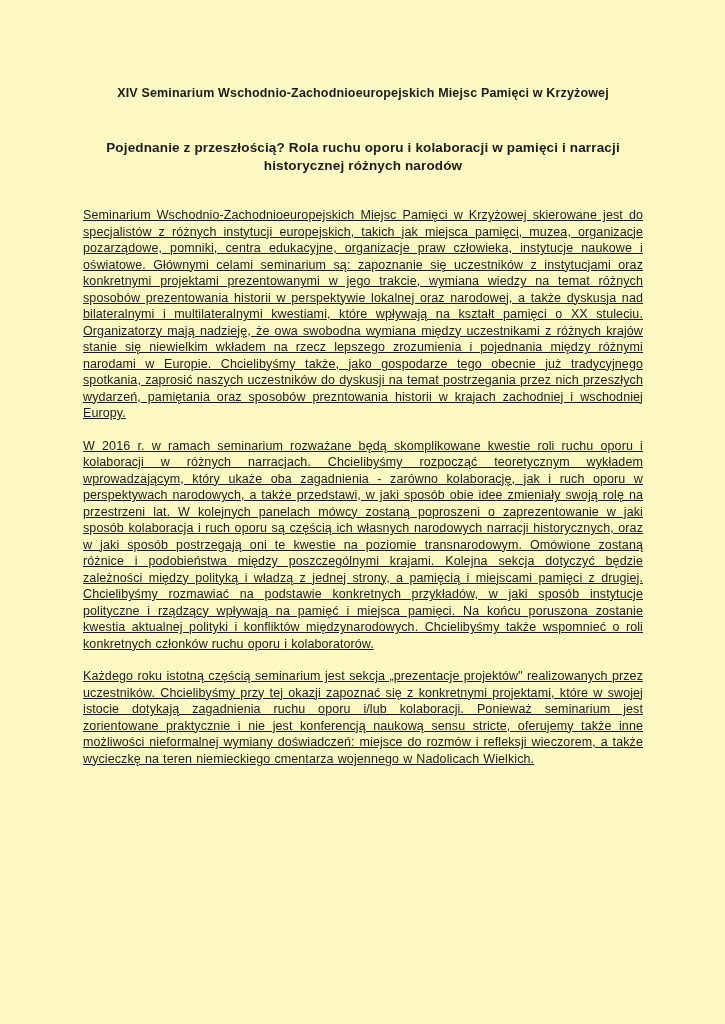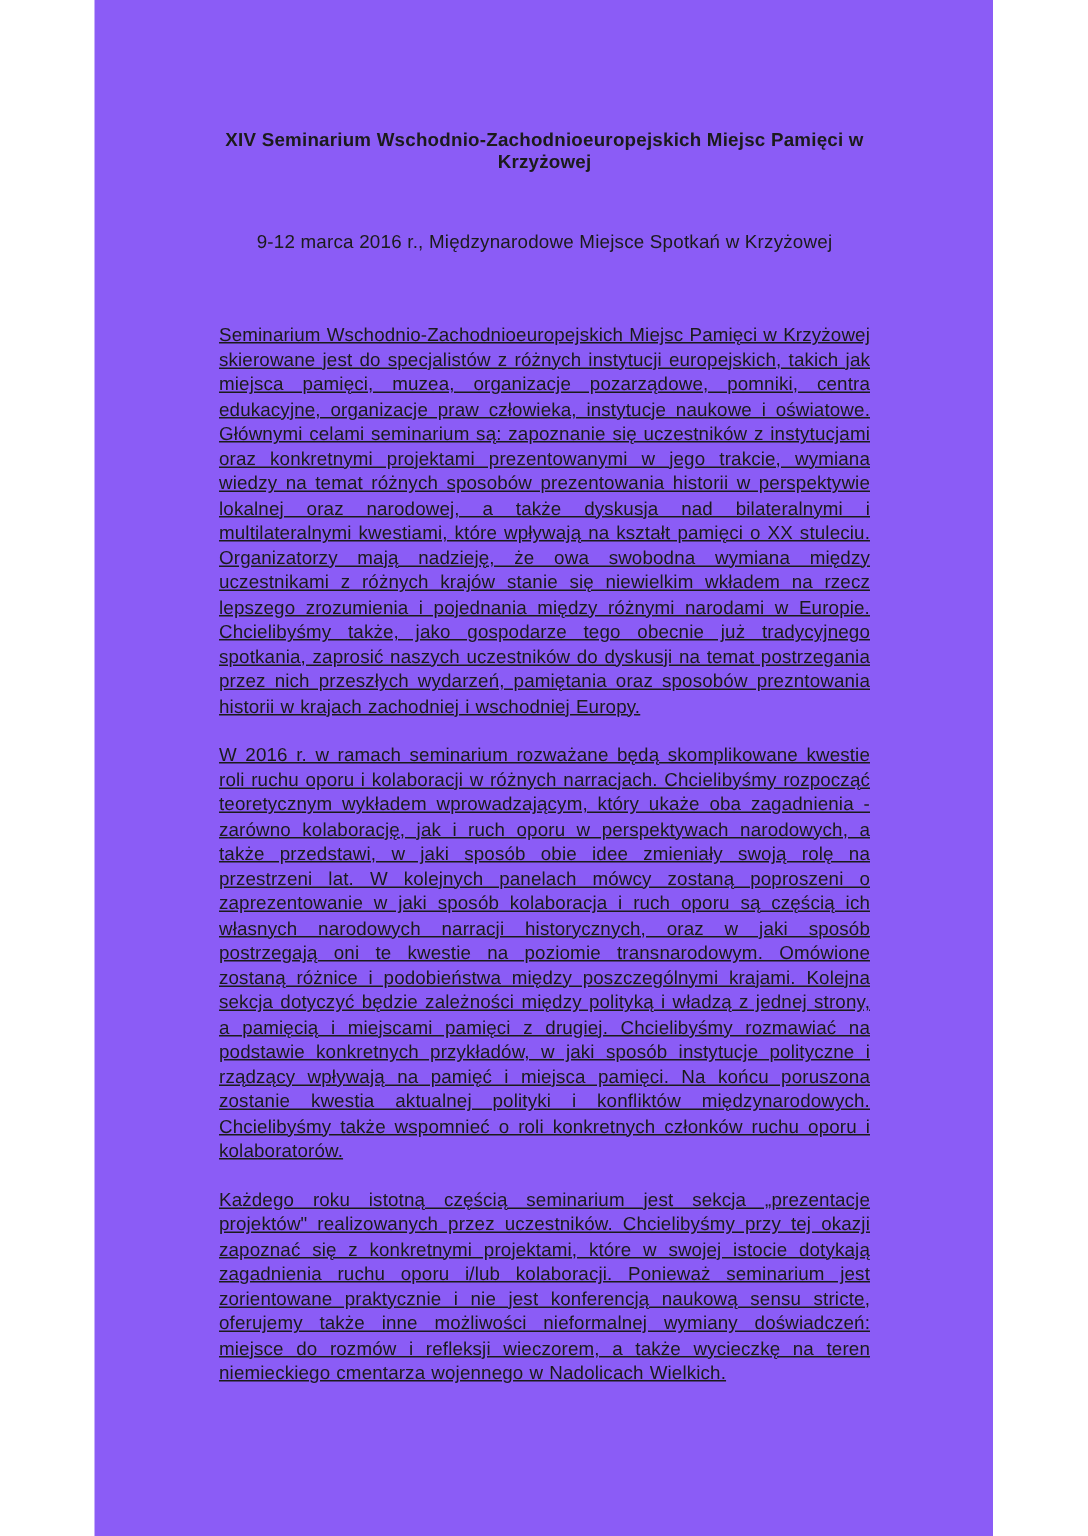--- a/index.html
+++ b/index.html
@@ -2,24 +2,24 @@
 <html lang="pl"><head>
 <meta charset="utf-8">
 <style>
   html, body {
     margin: 0;
     padding: 0;
     background: #ffffff;
   }
   .page {
     position: relative;
-    width: 599px;
+    width: 725px;
     height: 1024px;
     margin: 0 auto;
-    background: #8b5cf6;
+    background: #fef9c3;
     overflow: hidden;
     font-family: "Liberation Sans", "DejaVu Sans", sans-serif;
     color: #1b1b1b;
     box-sizing: border-box;
     padding: 86px 82px 0 83px;
   }
   .doc-header {
     text-align: center;
     font-weight: bold;
     font-size: 12.5px;
@@ -53,21 +53,21 @@
     hyphens: none;
     text-decoration: underline;
   }
 </style>
 </head>
 <body>
 
 <div class="page">
   <div class="doc-header">XIV Seminarium Wschodnio-Zachodnioeuropejskich Miejsc Pamięci w Krzyżowej</div>
 
+  <div class="doc-title">Pojednanie z przeszłością? Rola ruchu oporu i kolaboracji w pamięci i narracji historycznej różnych narodów</div>
 
-  <div class="doc-date">9-12 marca 2016 r., Międzynarodowe Miejsce Spotkań w Krzyżowej</div>
 
   <p class="doc-paragraph">Seminarium Wschodnio-Zachodnioeuropejskich Miejsc Pamięci w Krzyżowej skierowane jest do specjalistów z różnych instytucji europejskich, takich jak miejsca pamięci, muzea, organizacje pozarządowe, pomniki, centra edukacyjne, organizacje praw człowieka, instytucje naukowe i oświatowe. Głównymi celami seminarium są: zapoznanie się uczestników z instytucjami oraz konkretnymi projektami prezentowanymi w jego trakcie, wymiana wiedzy na temat różnych sposobów prezentowania historii w perspektywie lokalnej oraz narodowej, a także dyskusja nad bilateralnymi i multilateralnymi kwestiami, które wpływają na kształt pamięci o XX stuleciu. Organizatorzy mają nadzieję, że owa swobodna wymiana między uczestnikami z różnych krajów stanie się niewielkim wkładem na rzecz lepszego zrozumienia i pojednania między różnymi narodami w Europie. Chcielibyśmy także, jako gospodarze tego obecnie już tradycyjnego spotkania, zaprosić naszych uczestników do dyskusji na temat postrzegania przez nich przeszłych wydarzeń, pamiętania oraz sposobów prezntowania historii w krajach zachodniej i wschodniej Europy.</p>
 
   <p class="doc-paragraph">W 2016 r. w ramach seminarium rozważane będą skomplikowane kwestie roli ruchu oporu i kolaboracji w różnych narracjach. Chcielibyśmy rozpocząć teoretycznym wykładem wprowadzającym, który ukaże oba zagadnienia - zarówno kolaborację, jak i ruch oporu w perspektywach narodowych, a także przedstawi, w jaki sposób obie idee zmieniały swoją rolę na przestrzeni lat. W kolejnych panelach mówcy zostaną poproszeni o zaprezentowanie w jaki sposób kolaboracja i ruch oporu są częścią ich własnych narodowych narracji historycznych, oraz w jaki sposób postrzegają oni te kwestie na poziomie transnarodowym. Omówione zostaną różnice i podobieństwa między poszczególnymi krajami. Kolejna sekcja dotyczyć będzie zależności między polityką i władzą z jednej strony, a pamięcią i miejscami pamięci z drugiej. Chcielibyśmy rozmawiać na podstawie konkretnych przykładów, w jaki sposób instytucje polityczne i rządzący wpływają na pamięć i miejsca pamięci. Na końcu poruszona zostanie kwestia aktualnej polityki i konfliktów międzynarodowych. Chcielibyśmy także wspomnieć o roli konkretnych członków ruchu oporu i kolaboratorów.</p>
 
   <p class="doc-paragraph">Każdego roku istotną częścią seminarium jest sekcja „prezentacje projektów" realizowanych przez uczestników. Chcielibyśmy przy tej okazji zapoznać się z konkretnymi projektami, które w swojej istocie dotykają zagadnienia ruchu oporu i/lub kolaboracji. Ponieważ seminarium jest zorientowane praktycznie i nie jest konferencją naukową sensu stricte, oferujemy także inne możliwości nieformalnej wymiany doświadczeń: miejsce do rozmów i refleksji wieczorem, a także wycieczkę na teren niemieckiego cmentarza wojennego w Nadolicach Wielkich.</p>
 </div>
 
 </body></html>

